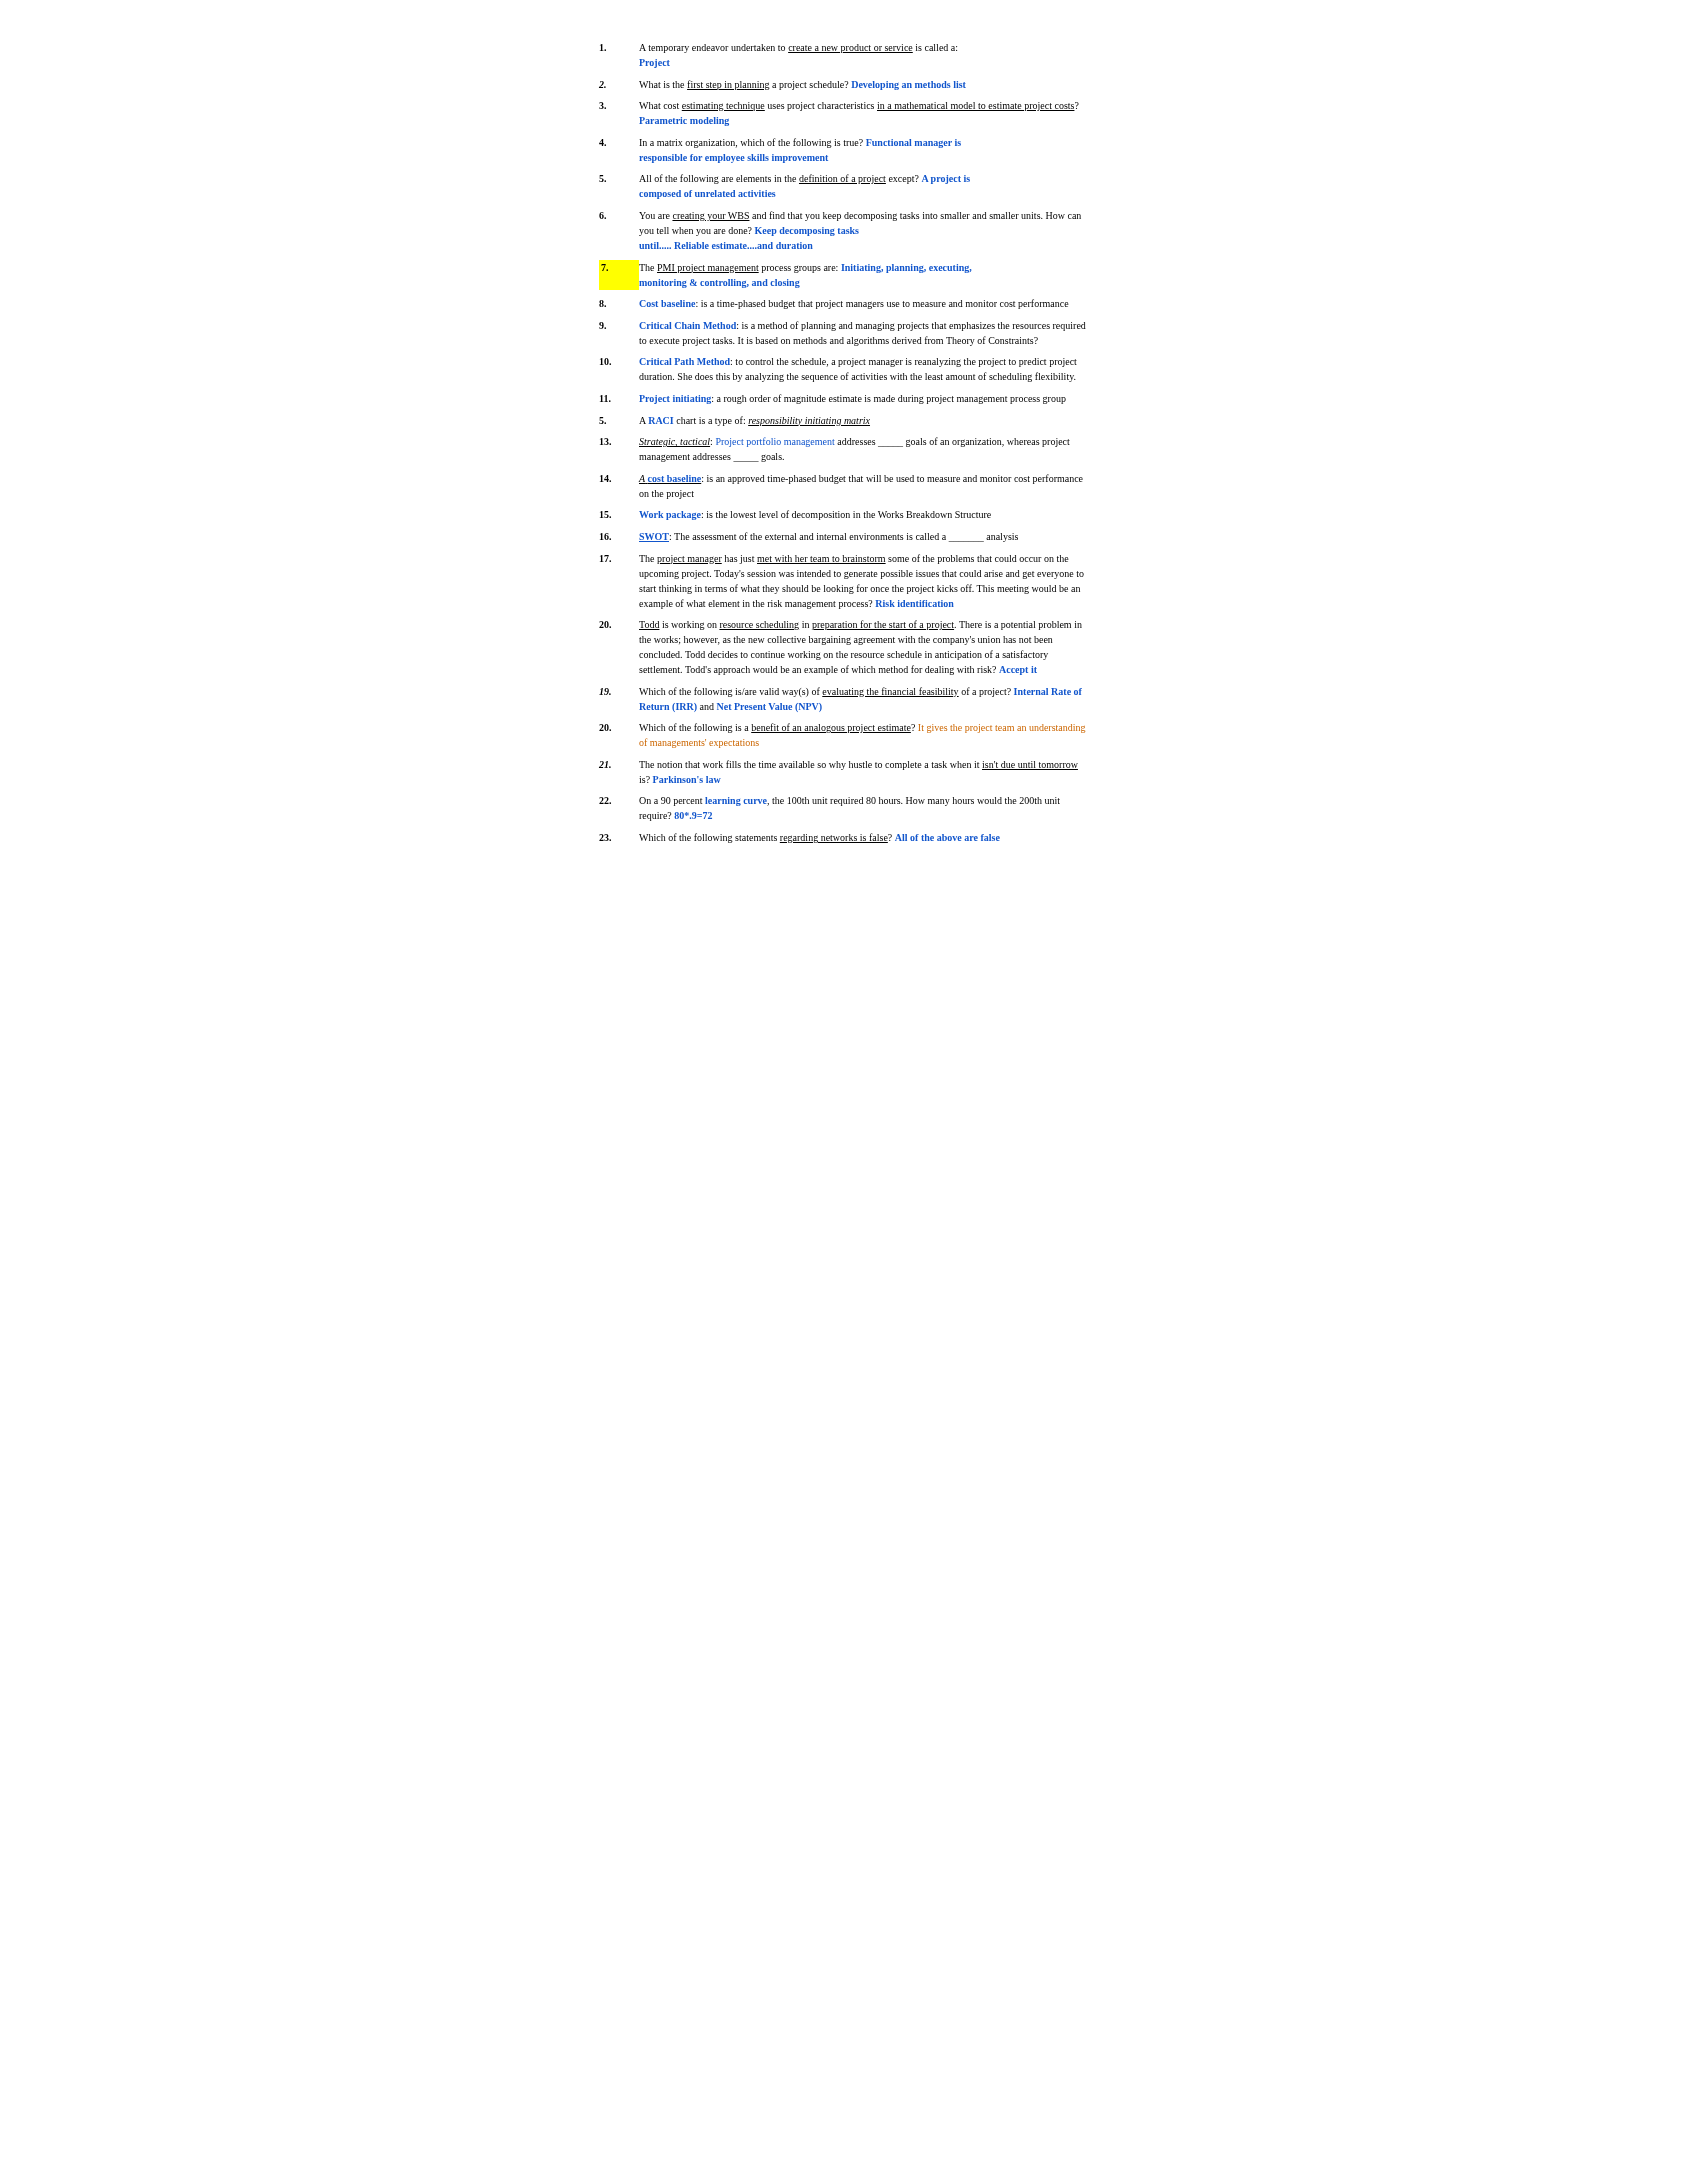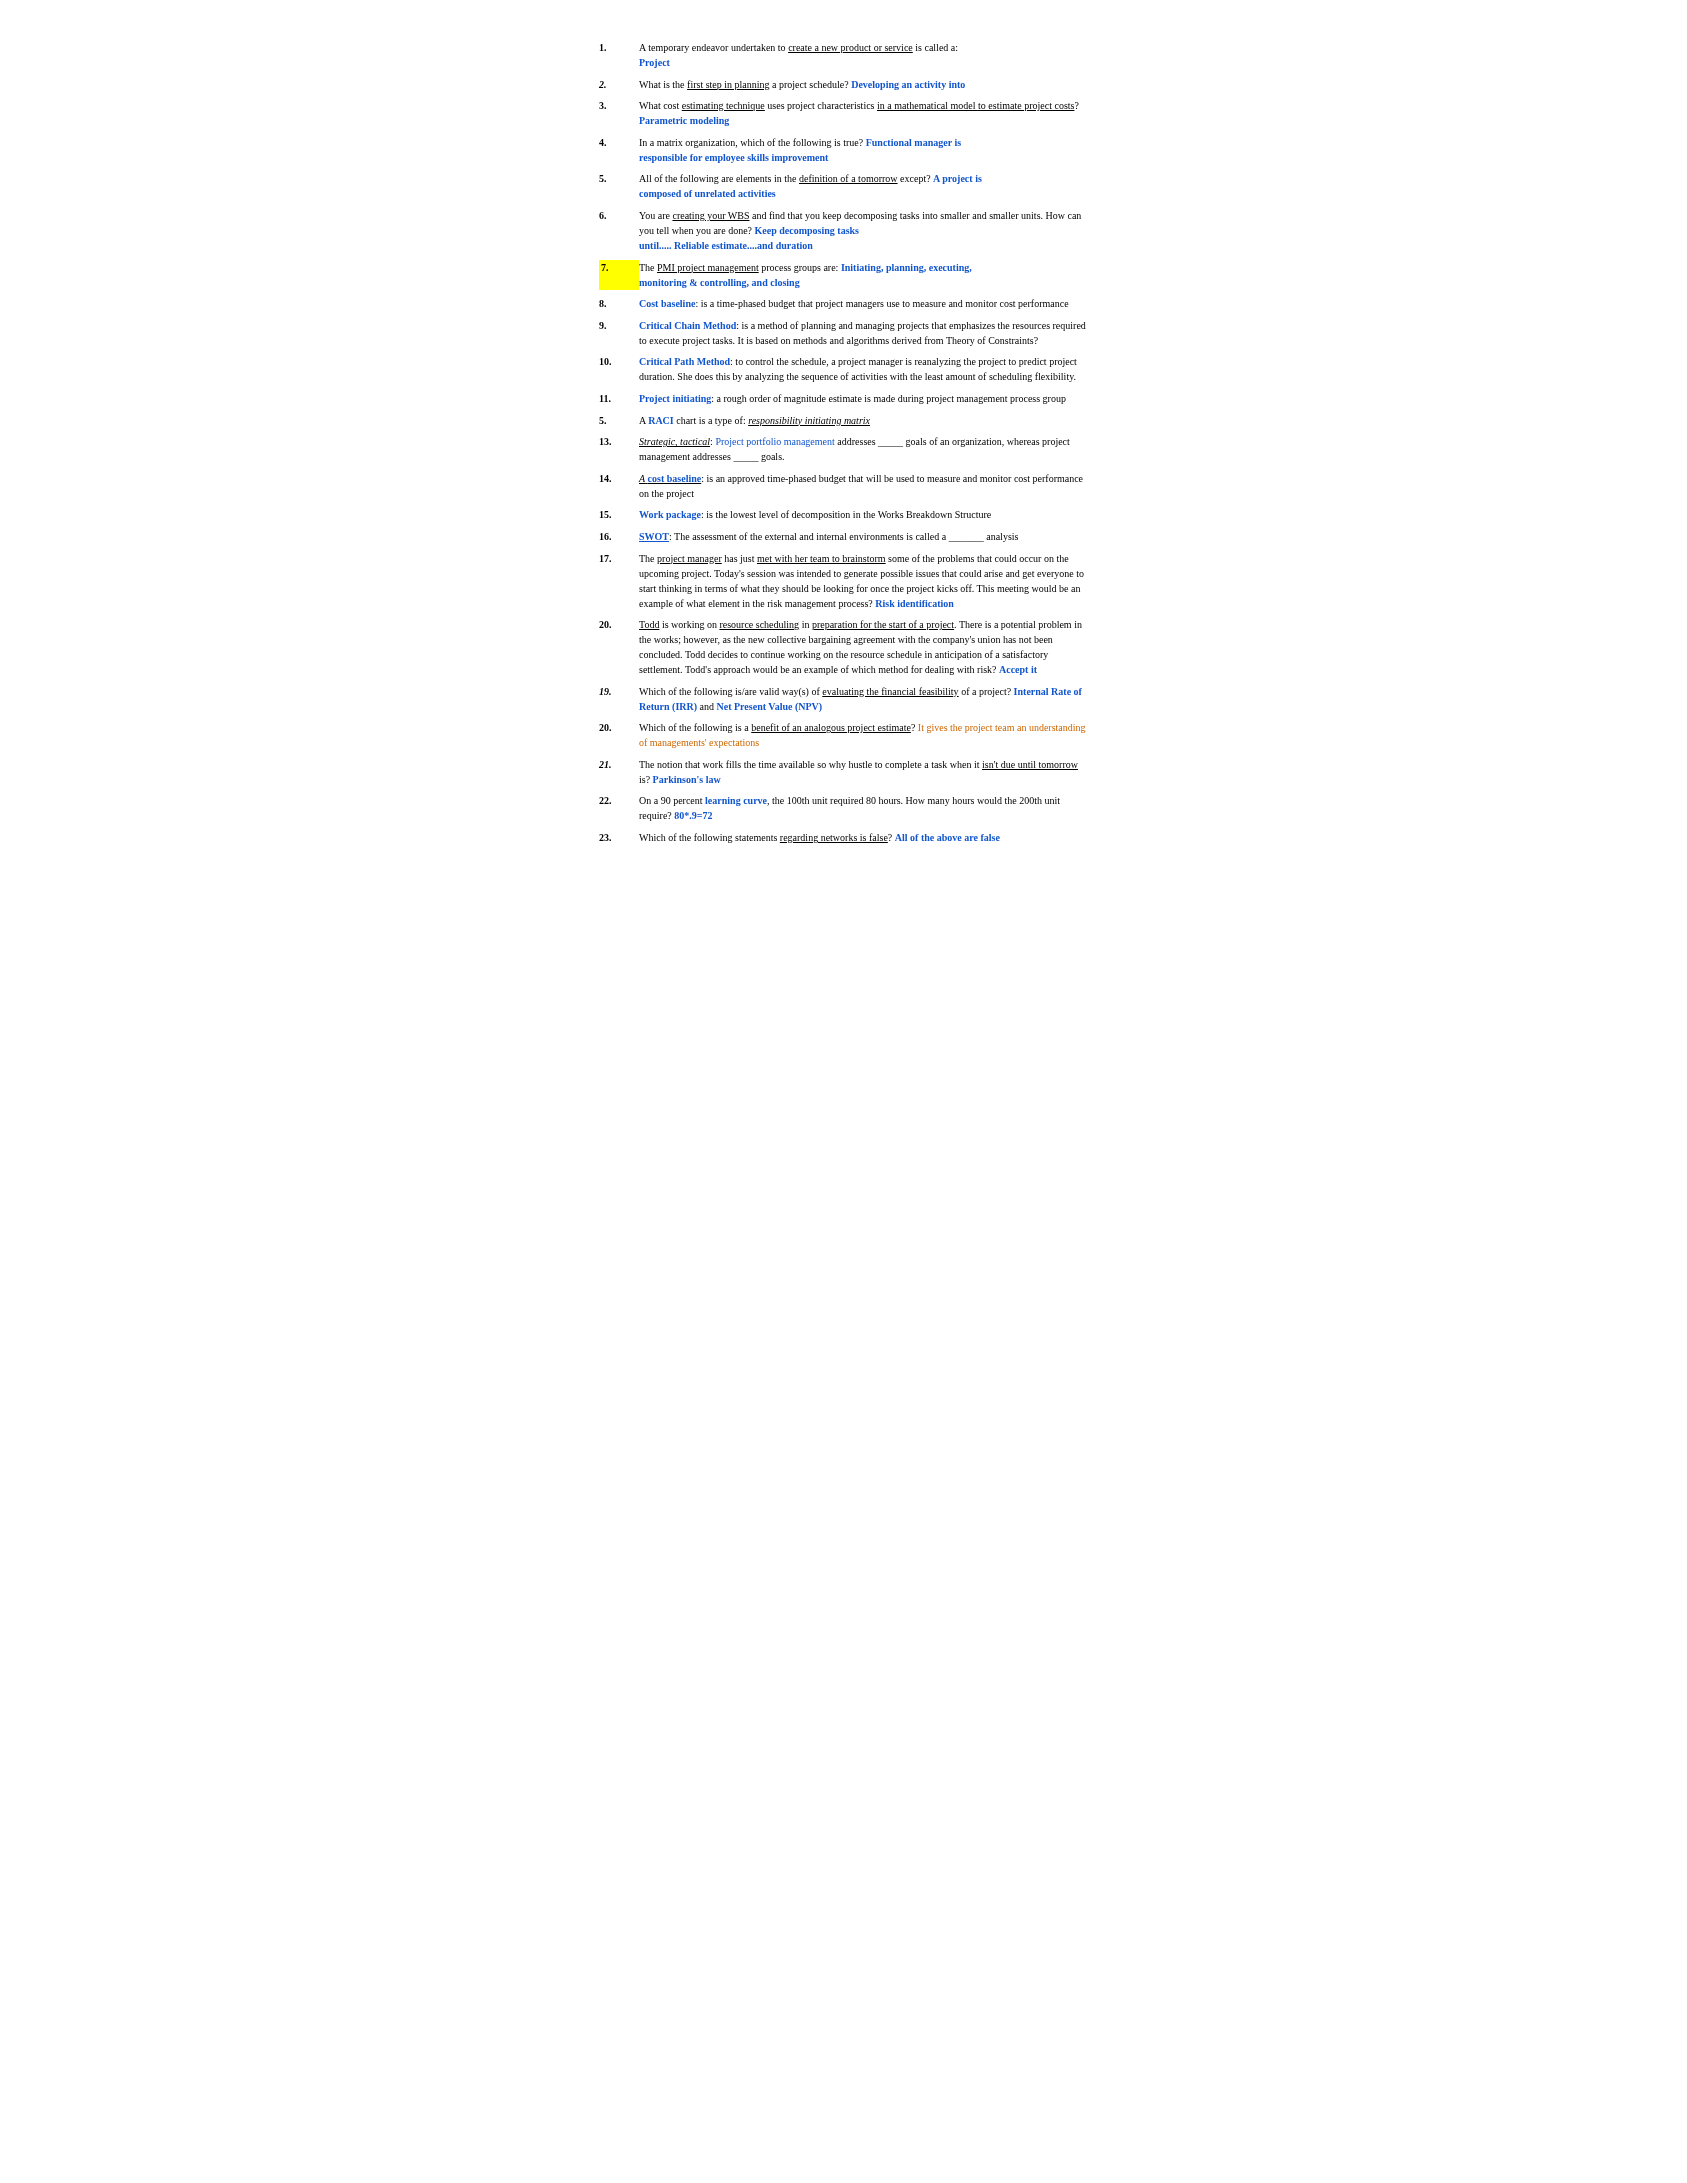--- a/index.html
+++ b/index.html
@@ -63,42 +63,42 @@
     <div class="q-num bold">1.</div>
     <div class="q-body">
       A temporary endeavor undertaken to <u>create a new product or service</u> is called a:<br>
       <span class="answer-blue bold">Project</span>
     </div>
   </div>
 
   <div class="question-item">
     <div class="q-num bold italic">2.</div>
     <div class="q-body">
-      What is the <u>first step in planning</u> a project schedule? <span class="answer-blue bold">Developing an activity into</span>
+      What is the <u>first step in planning</u> a project schedule? <span class="answer-blue bold">Developing an methods list</span>
     </div>
   </div>
 
   <div class="question-item">
     <div class="q-num bold">3.</div>
     <div class="q-body">
       What cost <u>estimating technique</u> uses project characteristics <u>in a mathematical model to estimate project costs</u>? <span class="answer-blue bold">Parametric modeling</span>
     </div>
   </div>
 
   <div class="question-item">
     <div class="q-num bold">4.</div>
     <div class="q-body">
       In a matrix organization, which of the following is true? <span class="answer-blue bold">Functional manager is<br>responsible for employee skills improvement</span>
     </div>
   </div>
 
   <div class="question-item">
     <div class="q-num bold">5.</div>
     <div class="q-body">
-      All of the following are elements in the <u>definition of a tomorrow</u> except? <span class="answer-blue bold">A project is<br>composed of unrelated activities</span>
+      All of the following are elements in the <u>definition of a project</u> except? <span class="answer-blue bold">A project is<br>composed of unrelated activities</span>
     </div>
   </div>
 
   <div class="question-item">
     <div class="q-num bold">6.</div>
     <div class="q-body">
       You are <u>creating your WBS</u> and find that you keep decomposing tasks into smaller and smaller units. How can you tell when you are done? <span class="answer-blue bold">Keep decomposing tasks<br>until..... Reliable estimate....and duration</span>
     </div>
   </div>
 

